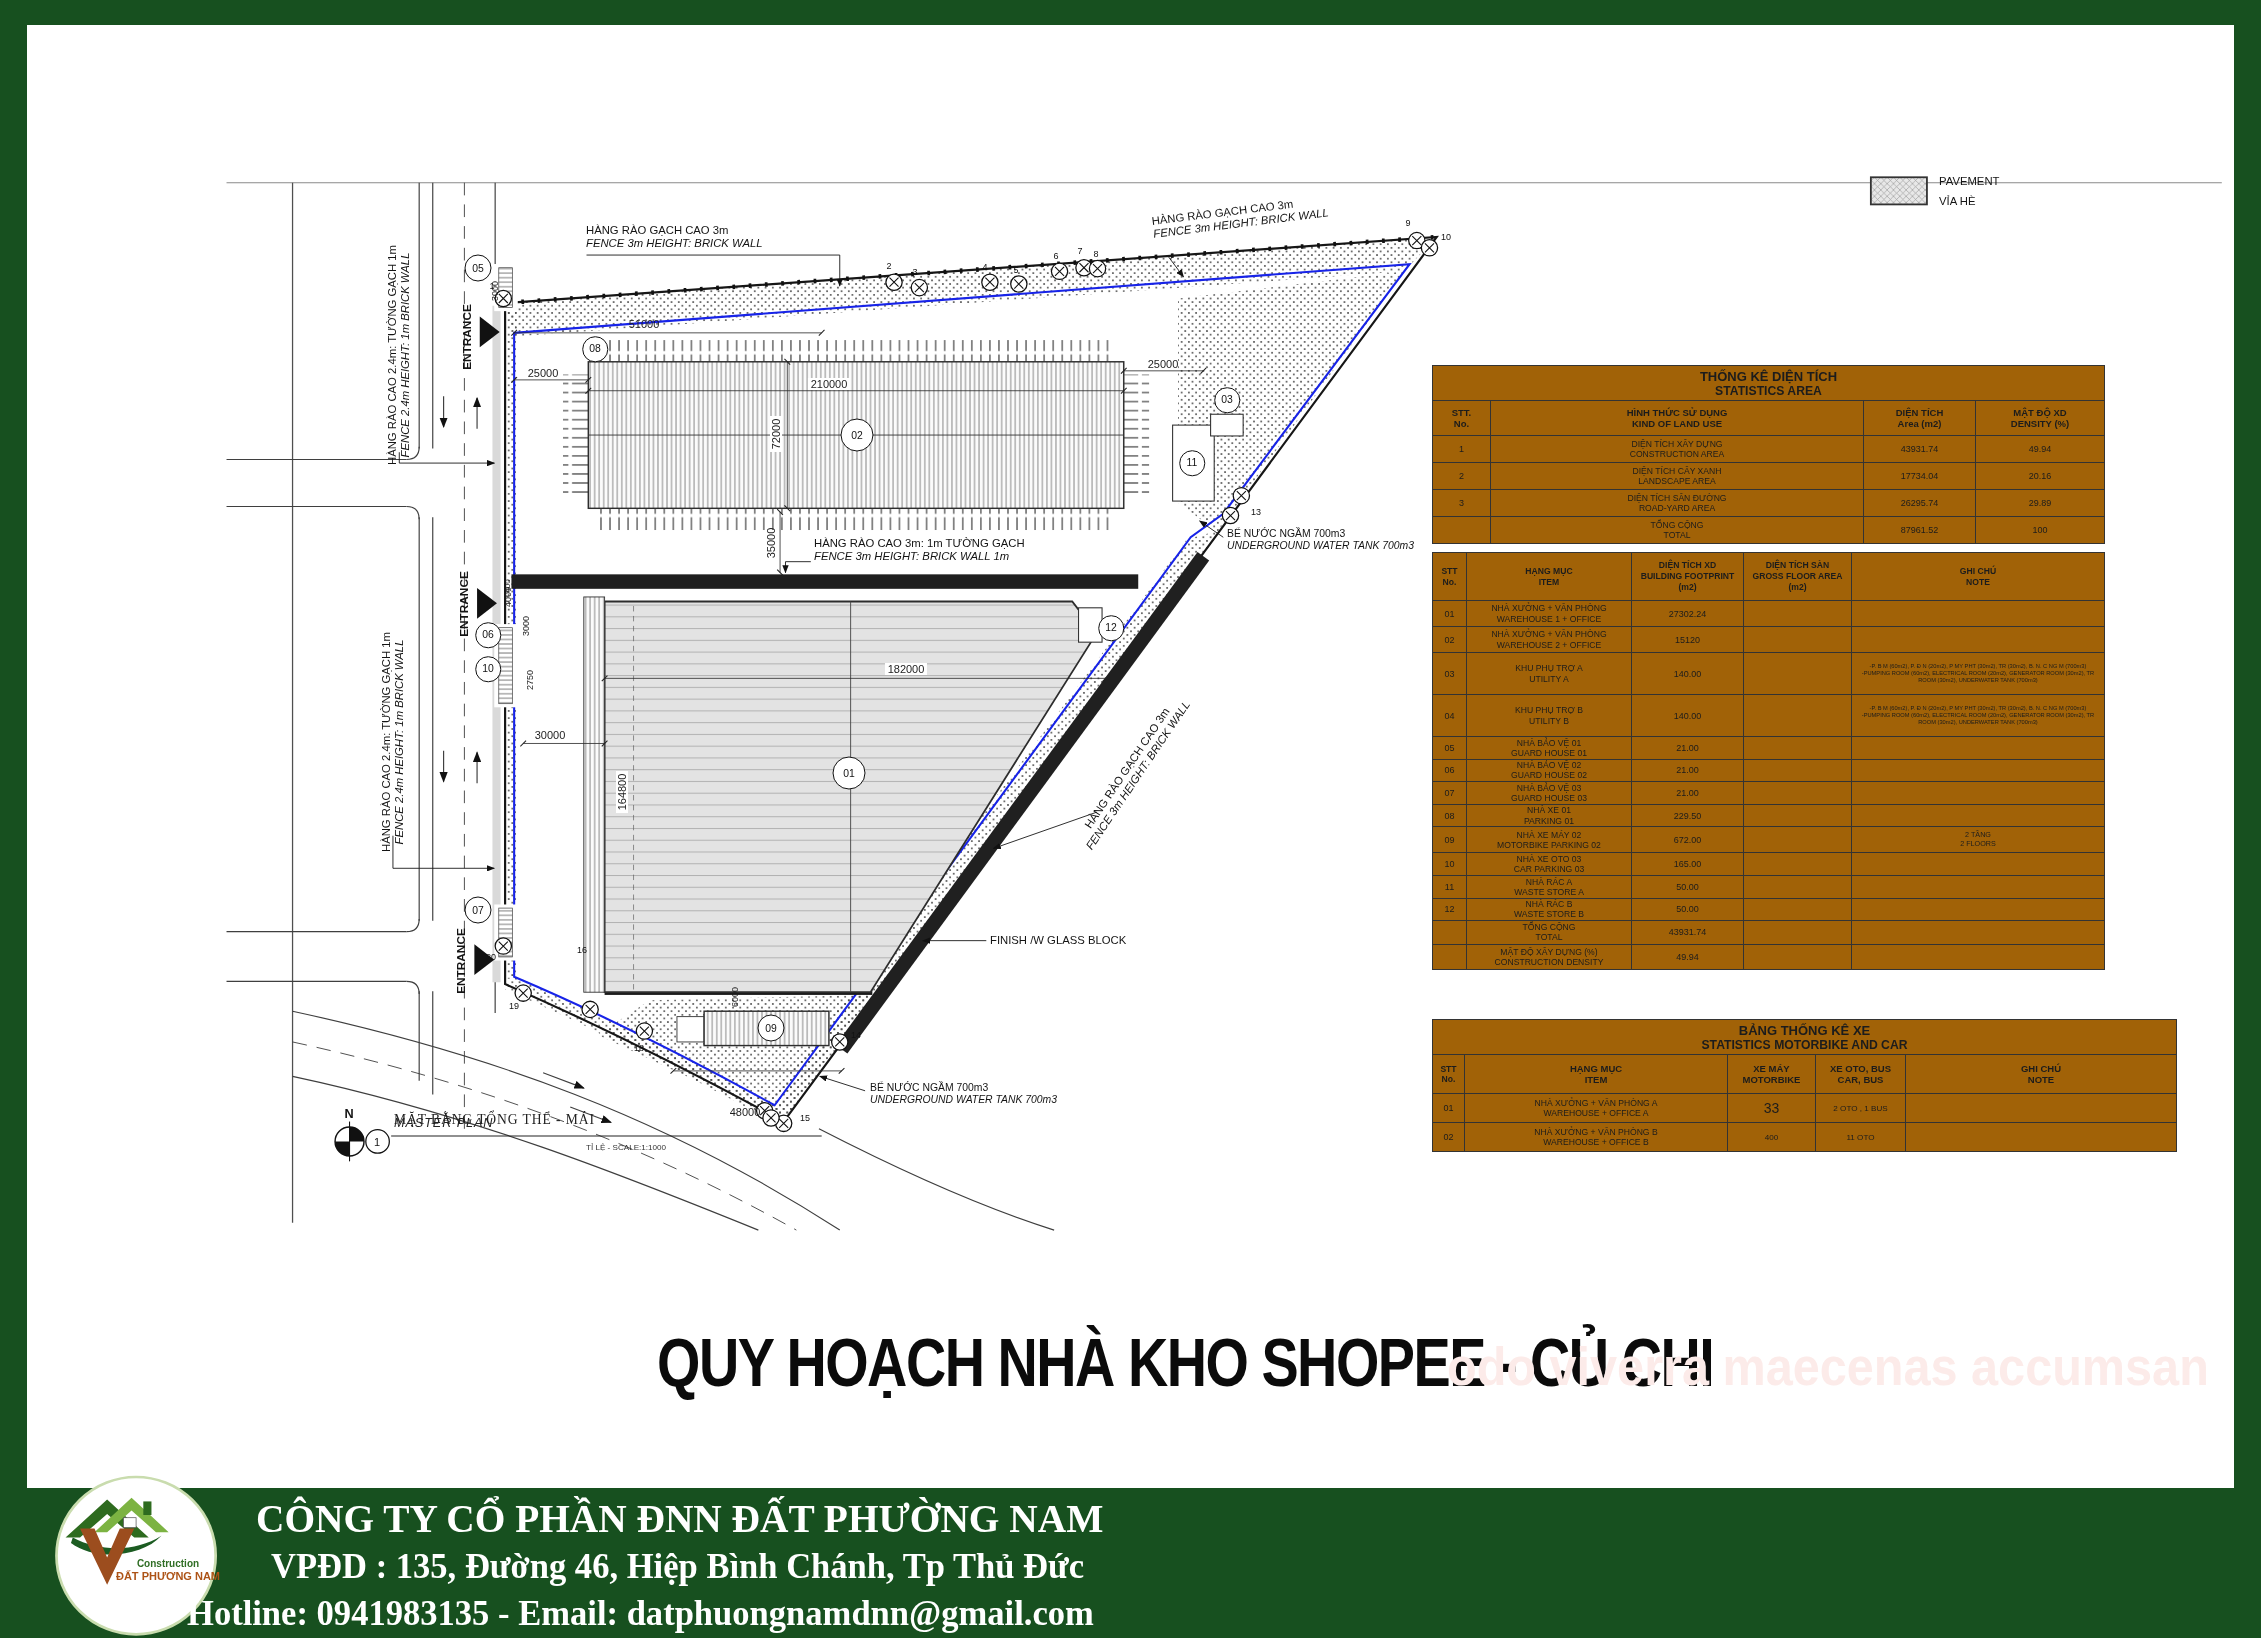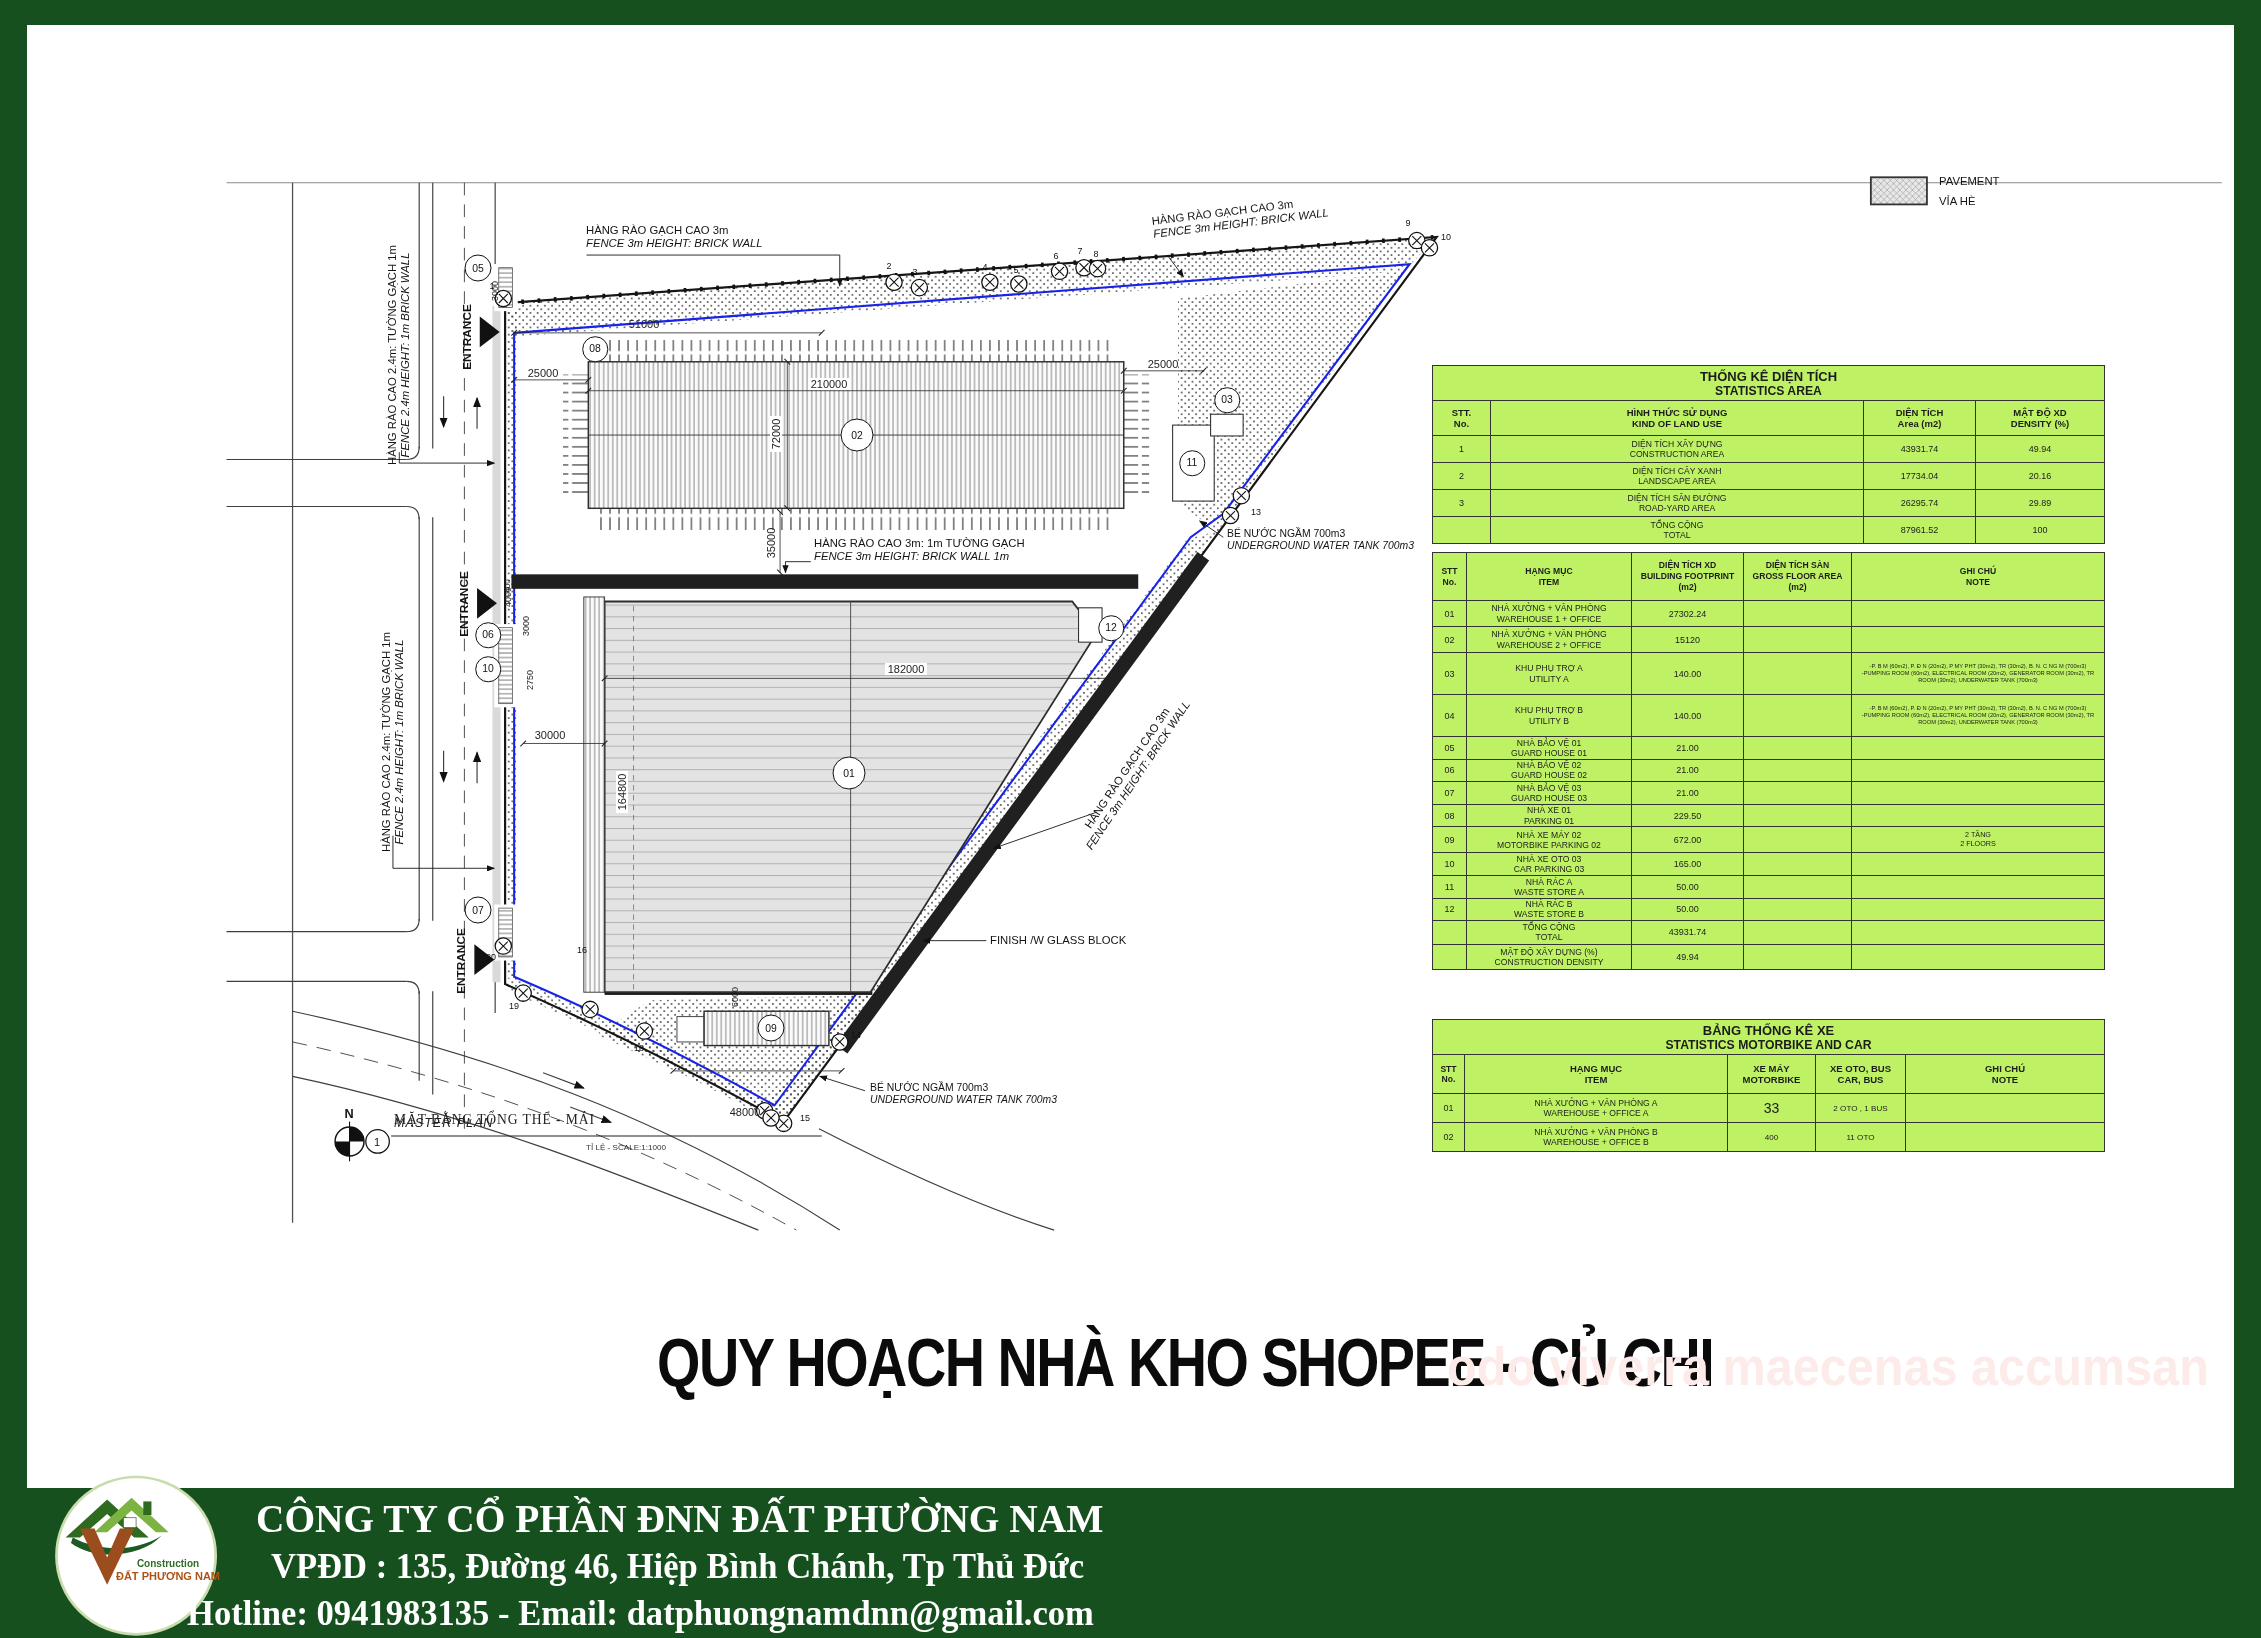--- a/index.html
+++ b/index.html
@@ -16,21 +16,21 @@
   .it{font-style:italic;}
   .dim{position:absolute;z-index:3;font-size:11px;color:#1d1d1d;white-space:nowrap;}
   .bgw{background:#fff;padding:0 2.7px;}
   .mk{position:absolute;z-index:3;border:1.5px solid #111;border-radius:50%;background:#fff;
       display:flex;align-items:center;justify-content:center;font-size:10.4px;color:#111;
       transform:translate(-50%,-50%);}
   .ptl{position:absolute;z-index:3;font-size:9px;color:#111;transform:translate(-50%,-50%);}
   .mp-t1{position:absolute;z-index:3;font-size:12.7px;letter-spacing:0.9px;color:#222;}
   .mp-t2{position:absolute;z-index:3;font-size:13.6px;letter-spacing:0.9px;color:#222;}
   .mp-sc{position:absolute;z-index:3;font-size:8.1px;color:#333;}
-  .tbl{position:absolute;z-index:3;background:#bef264;border:1.8px solid #333;color:#1c1c1c;box-sizing:border-box;}
+  .tbl{position:absolute;z-index:3;background:#a16207;border:1.8px solid #333;color:#1c1c1c;box-sizing:border-box;}
   .tb-title{border-bottom:1.4px solid #333;text-align:center;font-weight:bold;padding:2.7px 0;}
   .tb-title .v{font-size:13px;}.tb-title .e{font-size:12.2px;}
   .grow{display:grid;border-top:0.9px solid #333;box-sizing:border-box;}
   .grow > div{border-left:0.9px solid #333;padding:0.9px 3.6px;box-sizing:border-box;overflow:hidden;}
   .grow > div:first-child{border-left:none;}
   .hd{font-weight:bold;font-size:9.5px;text-align:center;display:flex;flex-direction:column;justify-content:center;white-space:pre-line;line-height:1.25;}
   .cnum{display:flex;align-items:center;justify-content:center;font-size:9px;}
   .cit{display:flex;flex-direction:column;justify-content:center;font-size:8.6px;line-height:1.18;text-align:center;}
   .cnote{display:flex;flex-direction:column;justify-content:center;font-size:5.7px;line-height:1.2;text-align:center;white-space:pre-line;}
   .t1 .grow{grid-template-columns:57px 373px 112px 1fr;}
@@ -533,21 +533,21 @@
         <div class="cit">
           <span>MẬT ĐỘ XÂY DỰNG (%)</span>
           <span>CONSTRUCTION DENSITY</span>
         </div>
         <div class="cnum">49.94</div>
         <div class="cnum"></div>
         <div class="cnote"></div>
       </div>
   </div>
 
-  <div class="tbl t3" style="left:1432px;top:1019px;width:673px;">
+  <div class="tbl t3" style="left:1432px;top:1019px;width:745px;">
     <div class="tb-title">
       <div class="v">BẢNG THỐNG KÊ XE</div>
       <div class="e">STATISTICS MOTORBIKE AND CAR</div>
     </div>
     <div class="grow" style="height:38px;border-top:none;">
       <div class="hd" style="font-size:8.6px;">STT
 No.</div>
       <div class="hd">HẠNG MỤC
 ITEM</div>
       <div class="hd">XE MÁY

